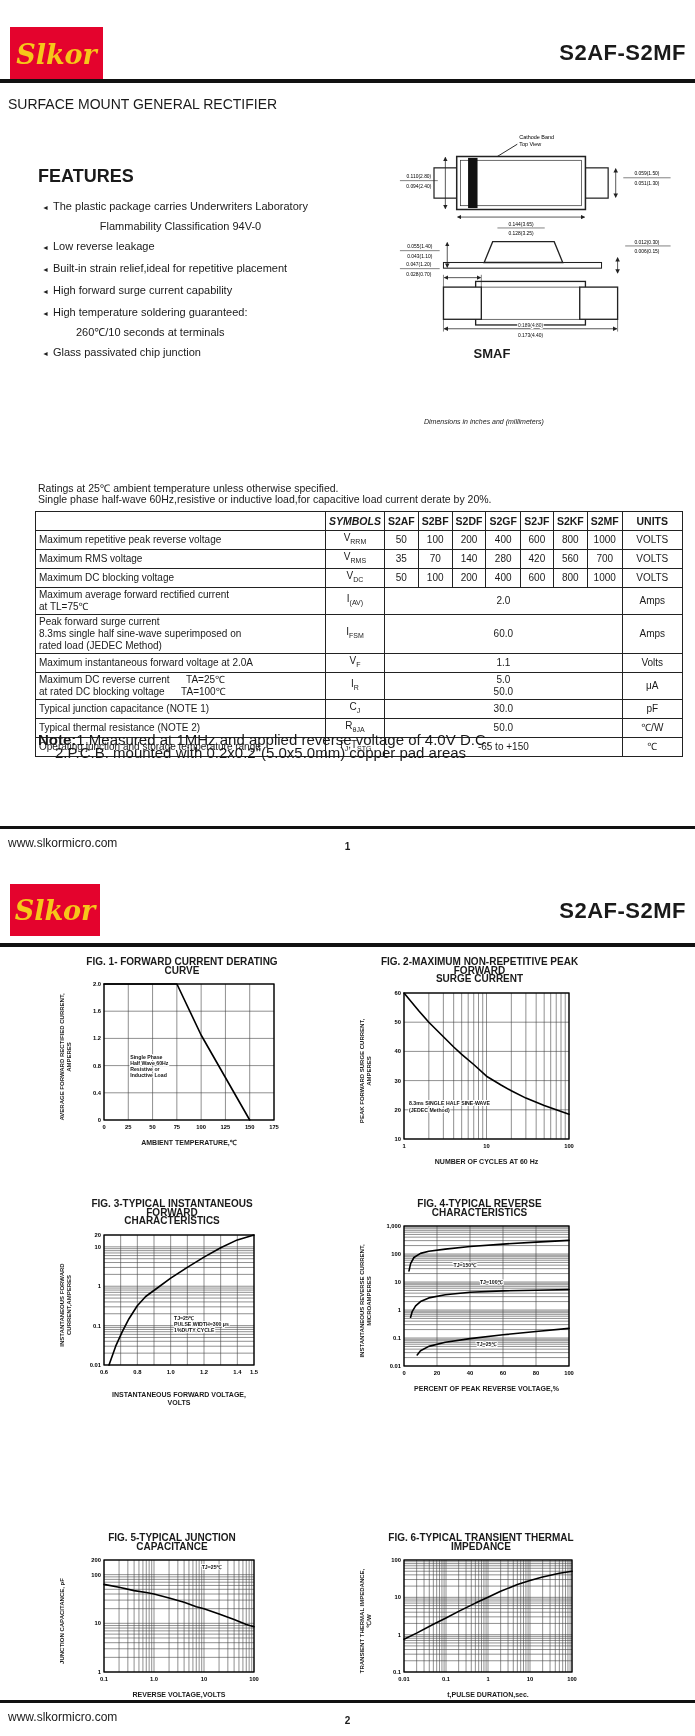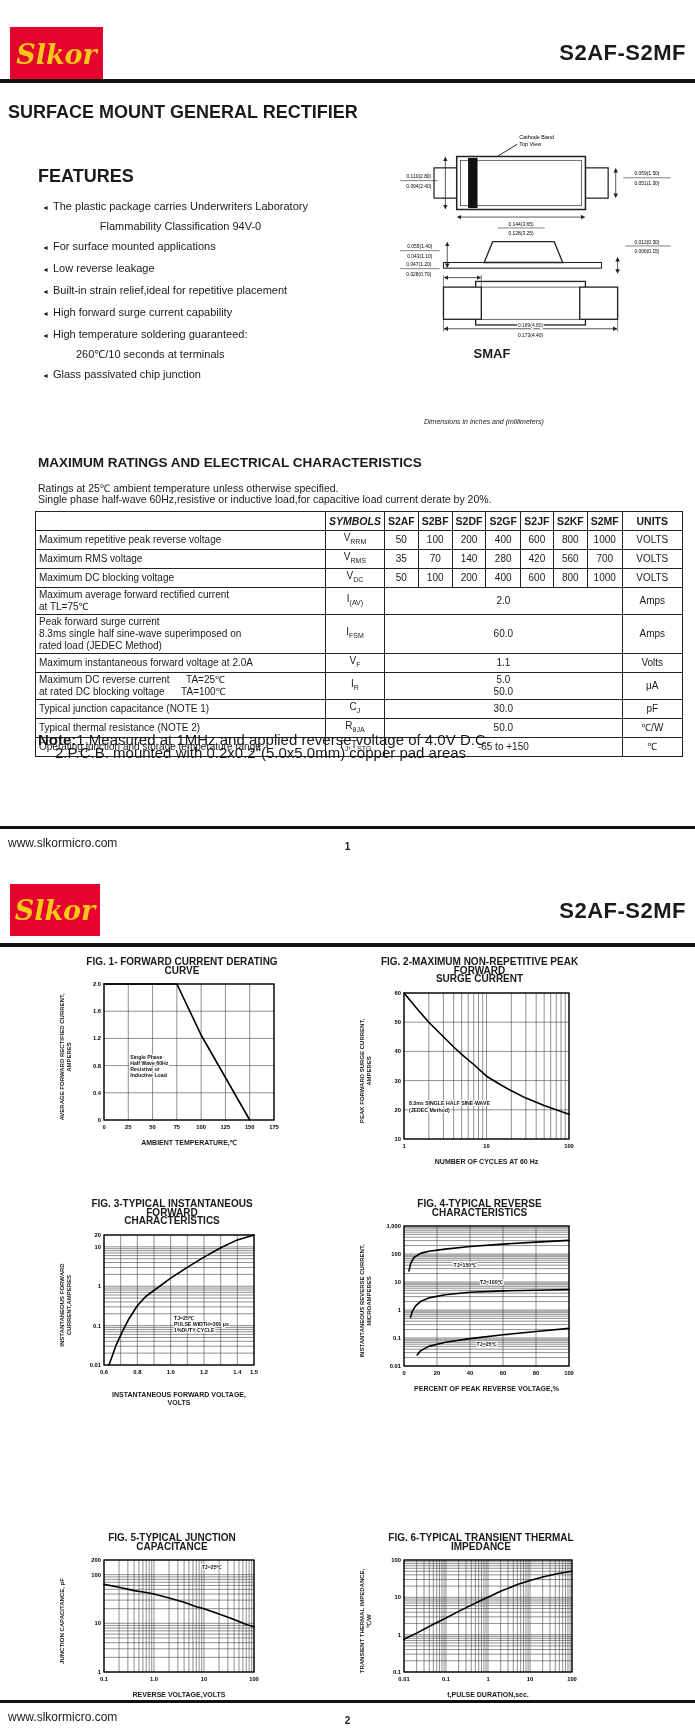--- a/index.html
+++ b/index.html
@@ -7,21 +7,21 @@
   .page{position:absolute;left:0;width:695px;background:#fff;}
   #page1{top:0;height:862px;}
   #page2{top:862px;height:874px;}
   .logo{position:absolute;left:10px;top:27px;width:93px;height:54px;background:#e4032d;display:flex;align-items:center;justify-content:center;}
   .logo span{font-family:"DejaVu Serif",serif;font-style:italic;font-weight:bold;font-size:27px;color:#f6c61a;}
   #page2 .logo{top:22px;width:90px;height:52px;}
   .pn{position:absolute;right:9px;top:40px;font-size:22px;font-weight:bold;letter-spacing:0.5px;}
   #page2 .pn{top:36px;}
   .rule{position:absolute;left:0;width:695px;height:4px;background:#111;}
   .frule{position:absolute;left:0;width:695px;height:3px;background:#111;}
-  .h1{position:absolute;left:8px;top:102px;font-size:18px;font-weight:bold;}
+  .h1{position:absolute;left:8px;top:96px;font-size:14px;font-weight:normal;}
   .features{position:absolute;left:38px;top:166px;width:340px;}
   .ft-title{font-weight:bold;font-size:18px;margin-bottom:9px;}
   .feat{display:flex;font-size:11px;line-height:20px;text-align:center;}
   .bul{width:15px;flex:none;font-size:7px;padding-top:2px;}
   .ftext{white-space:pre-line;}
   .diagram{position:absolute;left:398px;top:130px;}
   .smaf{position:absolute;left:392px;top:346px;width:200px;text-align:center;font-size:13px;font-weight:bold;}
   .dimnote{position:absolute;left:424px;top:418px;font-size:7px;font-style:italic;}
   .rt{position:absolute;left:38px;top:455px;font-size:13.5px;font-weight:bold;}
   .cond{position:absolute;left:38px;font-size:10.5px;}
@@ -60,24 +60,20 @@
 
   <div class="features">
     <div class="ft-title">FEATURES</div>
     <div class="feat">
         <span class="bul">◄</span>
         <div class="ftext">The plastic package carries Underwriters Laboratory
 Flammability Classification 94V-0</div>
       </div>
     <div class="feat">
         <span class="bul">◄</span>
-        <div class="ftext">For surface mounted applications</div>
-      </div>
-    <div class="feat">
-        <span class="bul">◄</span>
         <div class="ftext">Low reverse leakage</div>
       </div>
     <div class="feat">
         <span class="bul">◄</span>
         <div class="ftext">Built-in strain relief,ideal for repetitive placement</div>
       </div>
     <div class="feat">
         <span class="bul">◄</span>
         <div class="ftext">High forward surge current capability</div>
       </div>
@@ -143,21 +139,20 @@
     <line x1="49" y1="156" x2="87" y2="156" stroke="#222" stroke-width="0.8" marker-start="url(#ah)" marker-end="url(#ah)"></line>
     <line x1="48" y1="200" x2="48" y2="213" stroke="#222" stroke-width="0.6"></line>
     <line x1="232" y1="200" x2="232" y2="213" stroke="#222" stroke-width="0.6"></line>
     <line x1="49" y1="210" x2="231" y2="210" stroke="#222" stroke-width="0.8" marker-start="url(#ah)" marker-end="url(#ah)"></line>
     <text class="dim" x="140" y="208" text-anchor="middle" stroke="#fff" stroke-width="2" paint-order="stroke" fill="#1a1a1a">0.189(4.80)</text>
     <text class="dim" x="140" y="219" text-anchor="middle">0.173(4.40)</text>
   </svg>
   <div class="smaf">SMAF</div>
   <div class="dimnote">Dimensions in inches and (millimeters)</div>
 
-  <div class="rt">MAXIMUM RATINGS AND ELECTRICAL CHARACTERISTICS</div>
   <div class="cond" style="top:481px">Ratings at 25℃ ambient temperature unless otherwise specified.</div>
   <div class="cond" style="top:493px">Single phase half-wave 60Hz,resistive or inductive load,for capacitive load current derate by 20%.</div>
 
   <table class="ratings">
     <colgroup>
       <col style="width:290px">
         <col style="width:47px">
       <col style="width:33px">
         <col style="width:32px">
         <col style="width:33px">

